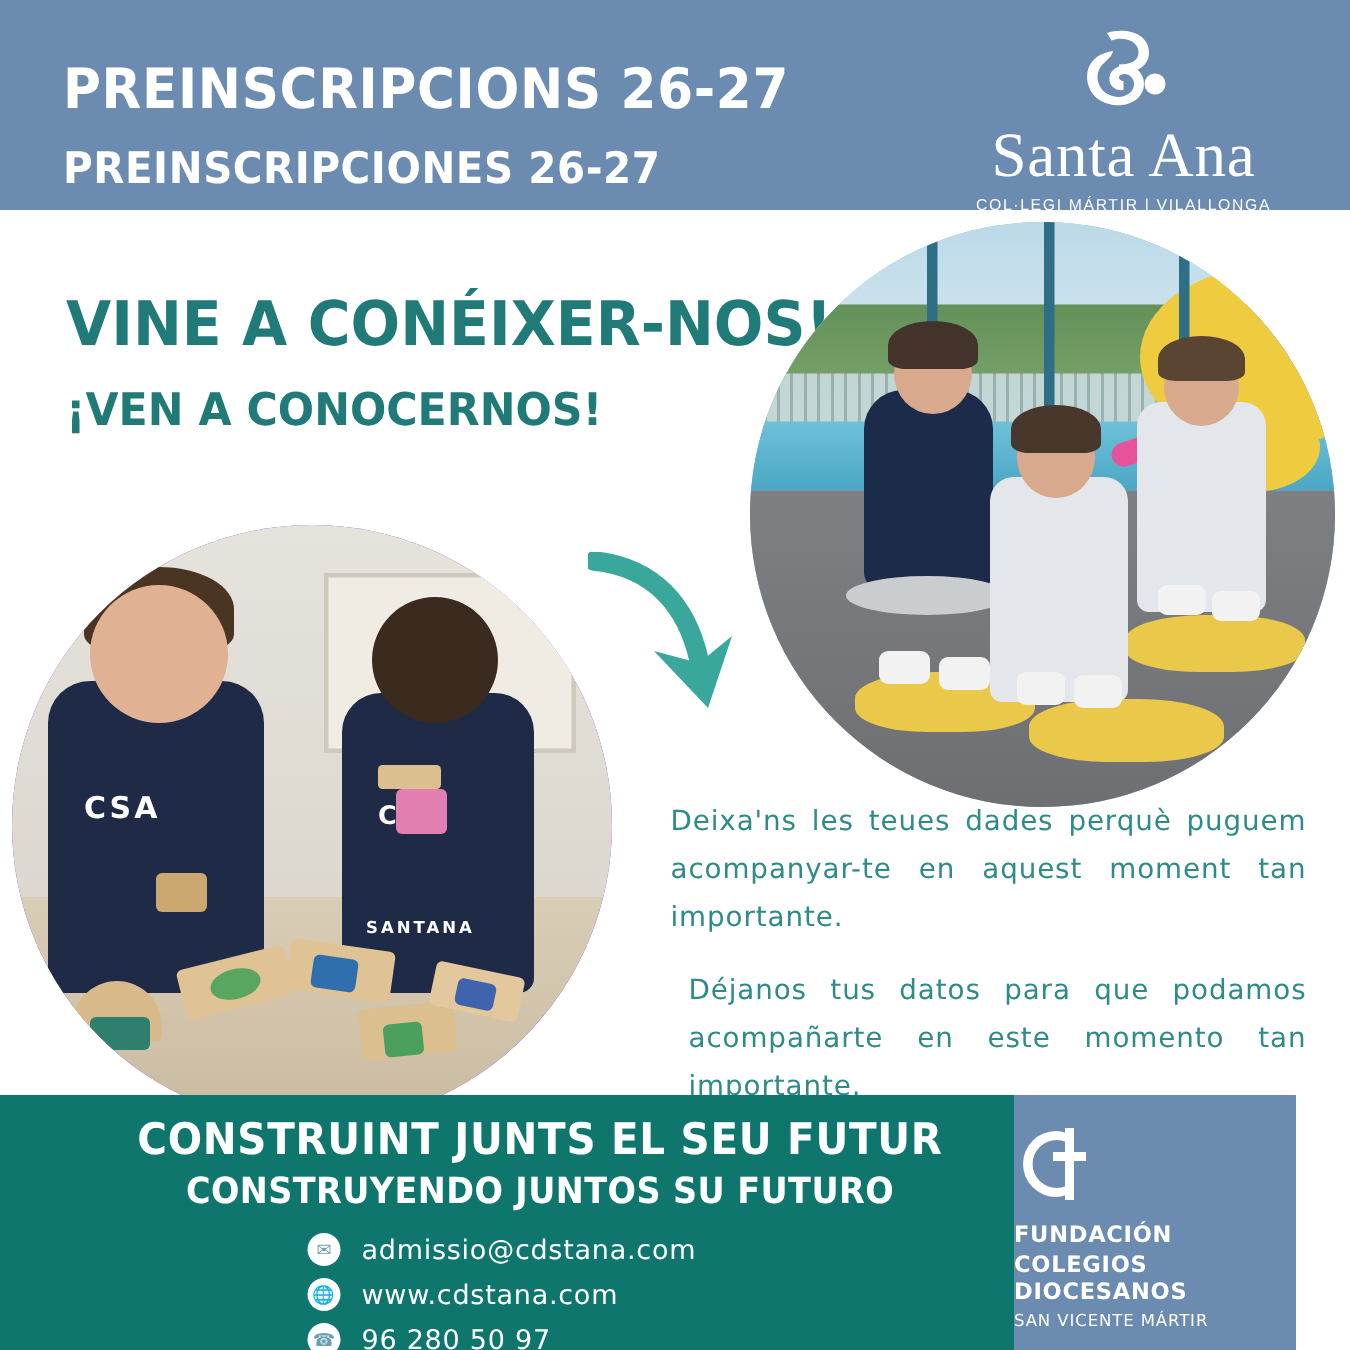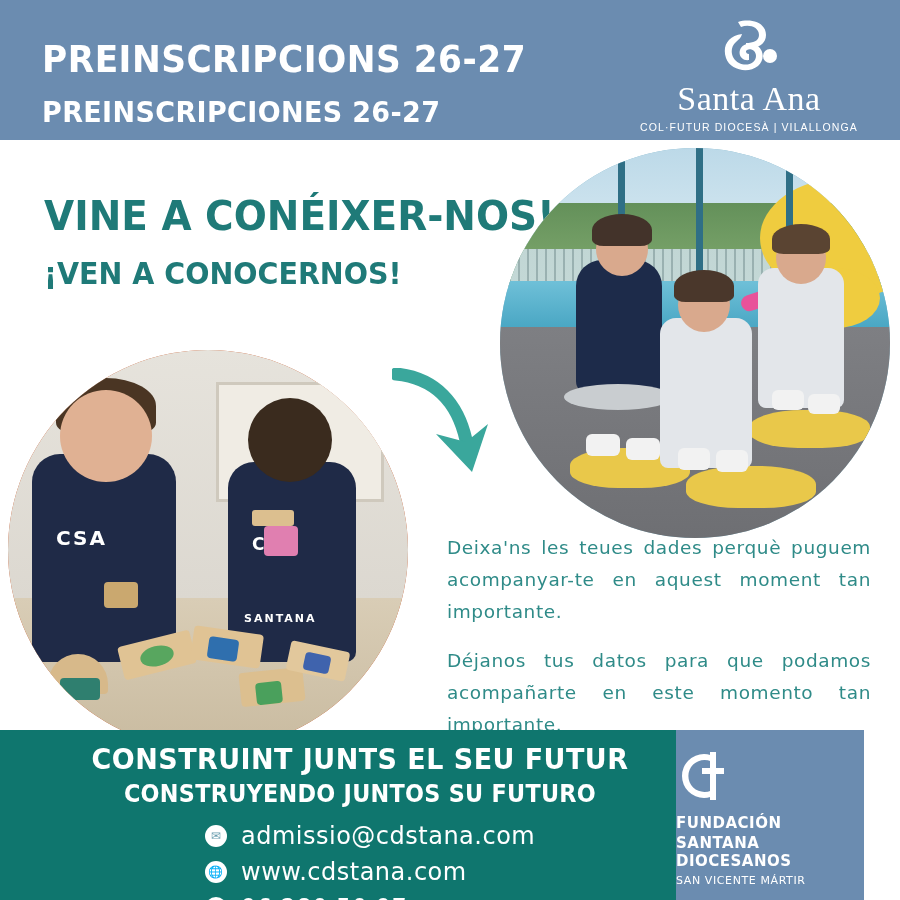--- a/index.html
+++ b/index.html
@@ -45,21 +45,21 @@
     transform: scaleX(0.93);
     transform-origin: left center;
   }
   .logo-block {
     position: absolute; right: 36px; top: 16px;
     width: 230px;
     display: flex; flex-direction: column; align-items: center;
   }
   .logo-mark { width: 70px; height: 62px; }
   .logo-name {
-    color: #ffffff; font-size: 34px; margin-top: 2px;
+    color: #ffffff; font-size: 42px; margin-top: 2px;
     font-family: "Liberation Serif", serif;
     letter-spacing: 0.5px;
   }
   .logo-sub {
     color: #ffffff; font-size: 10.5px; letter-spacing: 1.1px;
     margin-top: 3px;
     font-family: "Liberation Sans", sans-serif;
   }
 
   
@@ -98,21 +98,21 @@
     overflow: hidden;
   }
   .photo-top {
     right: 10px; top: 8px;
     width: 390px; height: 390px;
     background: #7fb4c8;
   }
   .photo-bottom {
     left: 8px; top: 210px;
     width: 400px; height: 400px;
-    background: #c2410c;
+    background: #6d28d9;
   }
 
   
   .pg-sky { position:absolute; left:0; top:0; width:100%; height:34%;
             background: linear-gradient(#bcd9e8, #dfeef5); }
   .pg-trees { position:absolute; left:0; top:14%; width:100%; height:22%;
             background: linear-gradient(#5e8c52, #7ea86a); opacity:.95; }
   .pg-fence { position:absolute; left:0; top:26%; width:100%; height:10%;
             background: repeating-linear-gradient(90deg,#9fb3bd 0 2px,#cfe0e8 2px 9px); opacity:.85;}
   .pg-pool { position:absolute; left:0; top:34%; width:100%; height:12%;
@@ -162,21 +162,21 @@
     position: absolute;
     left: 447px; top: 392px;
     width: 424px;
     color: #2f8b88;
     font-size: 18.5px;
     line-height: 1.72;
     text-align: justify;
     letter-spacing: 0.6px;
     font-family: "DejaVu Sans", sans-serif;
   }
-  .copy p + p { margin-top: 18px; }
+  .copy p + p { margin-top: 18px; margin-left: 12px; }
 
   
   .footer {
     position: absolute; left: 0; top: 730px;
     width: 864px; height: 170px;
     background: #0f766e;
   }
   .footer-slogan-ca {
     position: absolute; left: 0; top: 12px; width: 720px;
     text-align: center; color: #ffffff;
@@ -197,21 +197,21 @@
     position: absolute; left: 205px; top: 92px;
     display: flex; flex-direction: column; gap: 8px;
   }
   .contact-row { display: flex; align-items: center; gap: 14px; }
   .contact-ic {
     width: 22px; height: 22px; border-radius: 50%;
     background: #ffffff; display: flex; align-items: center; justify-content: center;
     color: #6b9fb0; font-size: 12px;
   }
   .contact-txt {
-    color: #ffffff; font-size: 24px; letter-spacing: 0.5px;
+    color: #ffffff; font-size: 18px; letter-spacing: 0.5px;
     font-family: "DejaVu Sans", sans-serif;
   }
   .found-box {
     position: absolute; right: 0; top: 0;
     width: 188px; height: 170px;
     background: #6b8cb0;
     display: flex; flex-direction: column; align-items: flex-start; justify-content: center;
     padding-top: 4px;
   }
   .found-mark { width: 56px; height: 56px; margin-bottom: 10px; }
@@ -232,21 +232,21 @@
       <div class="hdr-line1">PREINSCRIPCIONS 26-27</div>
       <div class="hdr-line2">PREINSCRIPCIONES 26-27</div>
     </div>
     <div class="logo-block">
       <svg class="logo-mark" viewBox="0 0 70 62">
         <path d="M24 6 C36 2, 52 6, 52 19 C52 30, 40 33, 32 33 L32 27 C39 27, 45 25, 45 19 C45 11, 35 8, 27 11 Z" fill="#ffffff"></path>
         <path d="M28 18 C14 20, 8 30, 12 42 C16 54, 34 58, 44 50 C51 44, 50 33, 42 29 C36 26, 28 28, 26 34 C24 40, 29 45, 35 44 L35 38 C32 38, 31 35, 33 34 C37 32, 42 35, 42 40 C42 47, 33 51, 25 47 C17 43, 15 32, 22 26 C25 23, 27 22, 28 18 Z" fill="#ffffff"></path>
         <circle cx="56" cy="40" r="7" fill="#ffffff"></circle>
       </svg>
       <div class="logo-name">Santa Ana</div>
-      <div class="logo-sub">COL·FUTUR DIOCESÀ | VILALLONGA</div>
+      <div class="logo-sub">COL·LEGI MÁRTIR | VILALLONGA</div>
     </div>
   </div>
 
   <div class="main">
 
     <div class="headline">
       <div class="headline-ca">VINE A CONÉIXER-NOS!</div>
       <div class="headline-es">¡VEN A CONOCERNOS!</div>
     </div>
 
@@ -349,18 +349,18 @@
       </div>
     </div>
 
     <div class="found-box">
       <svg class="found-mark" viewBox="0 0 56 56">
         <path d="M28 6 A22 22 0 1 0 28 50 A22 22 0 0 0 40 46 L40 39 A16 16 0 1 1 40 17 L40 10 A22 22 0 0 0 28 6 Z" fill="#ffffff"></path>
         <rect x="34" y="4" width="6" height="48" fill="#ffffff"></rect>
         <rect x="26" y="20" width="22" height="6" fill="#ffffff"></rect>
       </svg>
       <div class="found-l1">FUNDACIÓN</div>
-      <div class="found-l2">SANTANA DIOCESANOS</div>
+      <div class="found-l2">COLEGIOS DIOCESANOS</div>
       <div class="found-l3">SAN VICENTE MÁRTIR</div>
     </div>
   </div>
 
 </div>
 
 </body></html>

